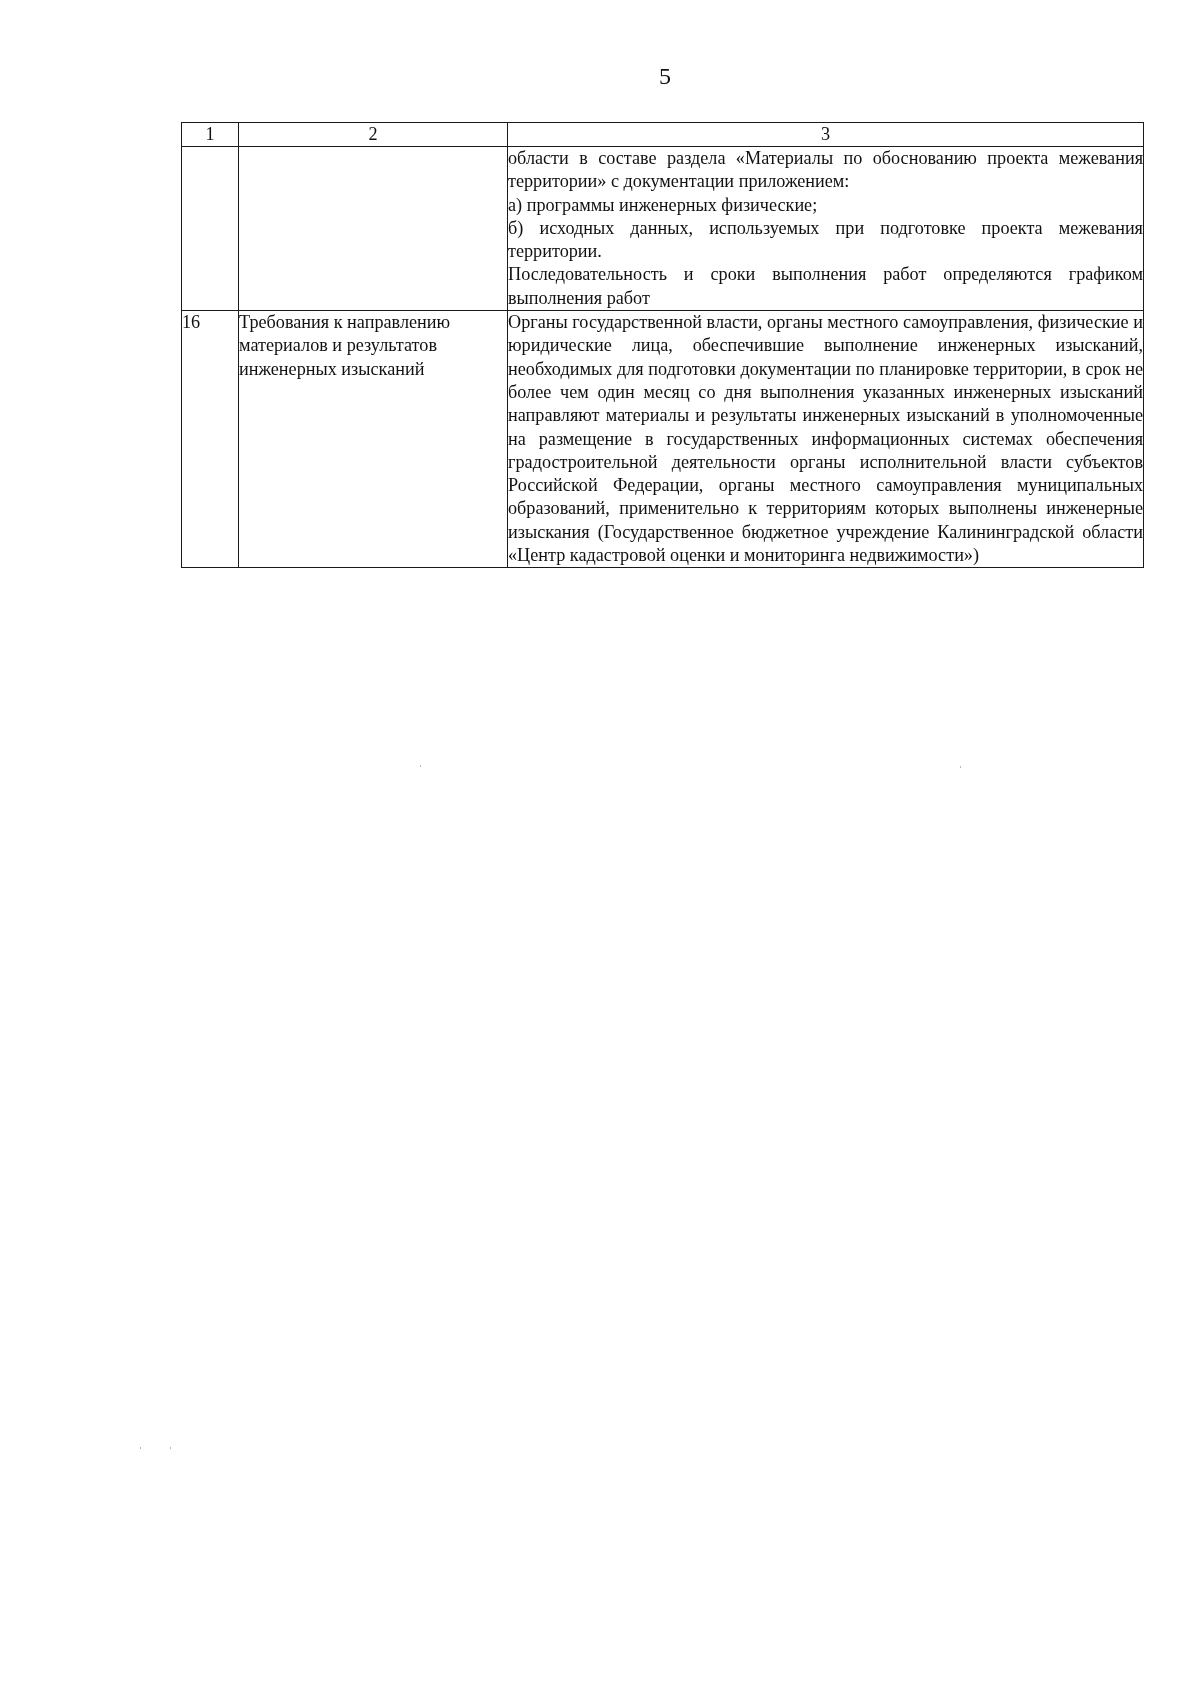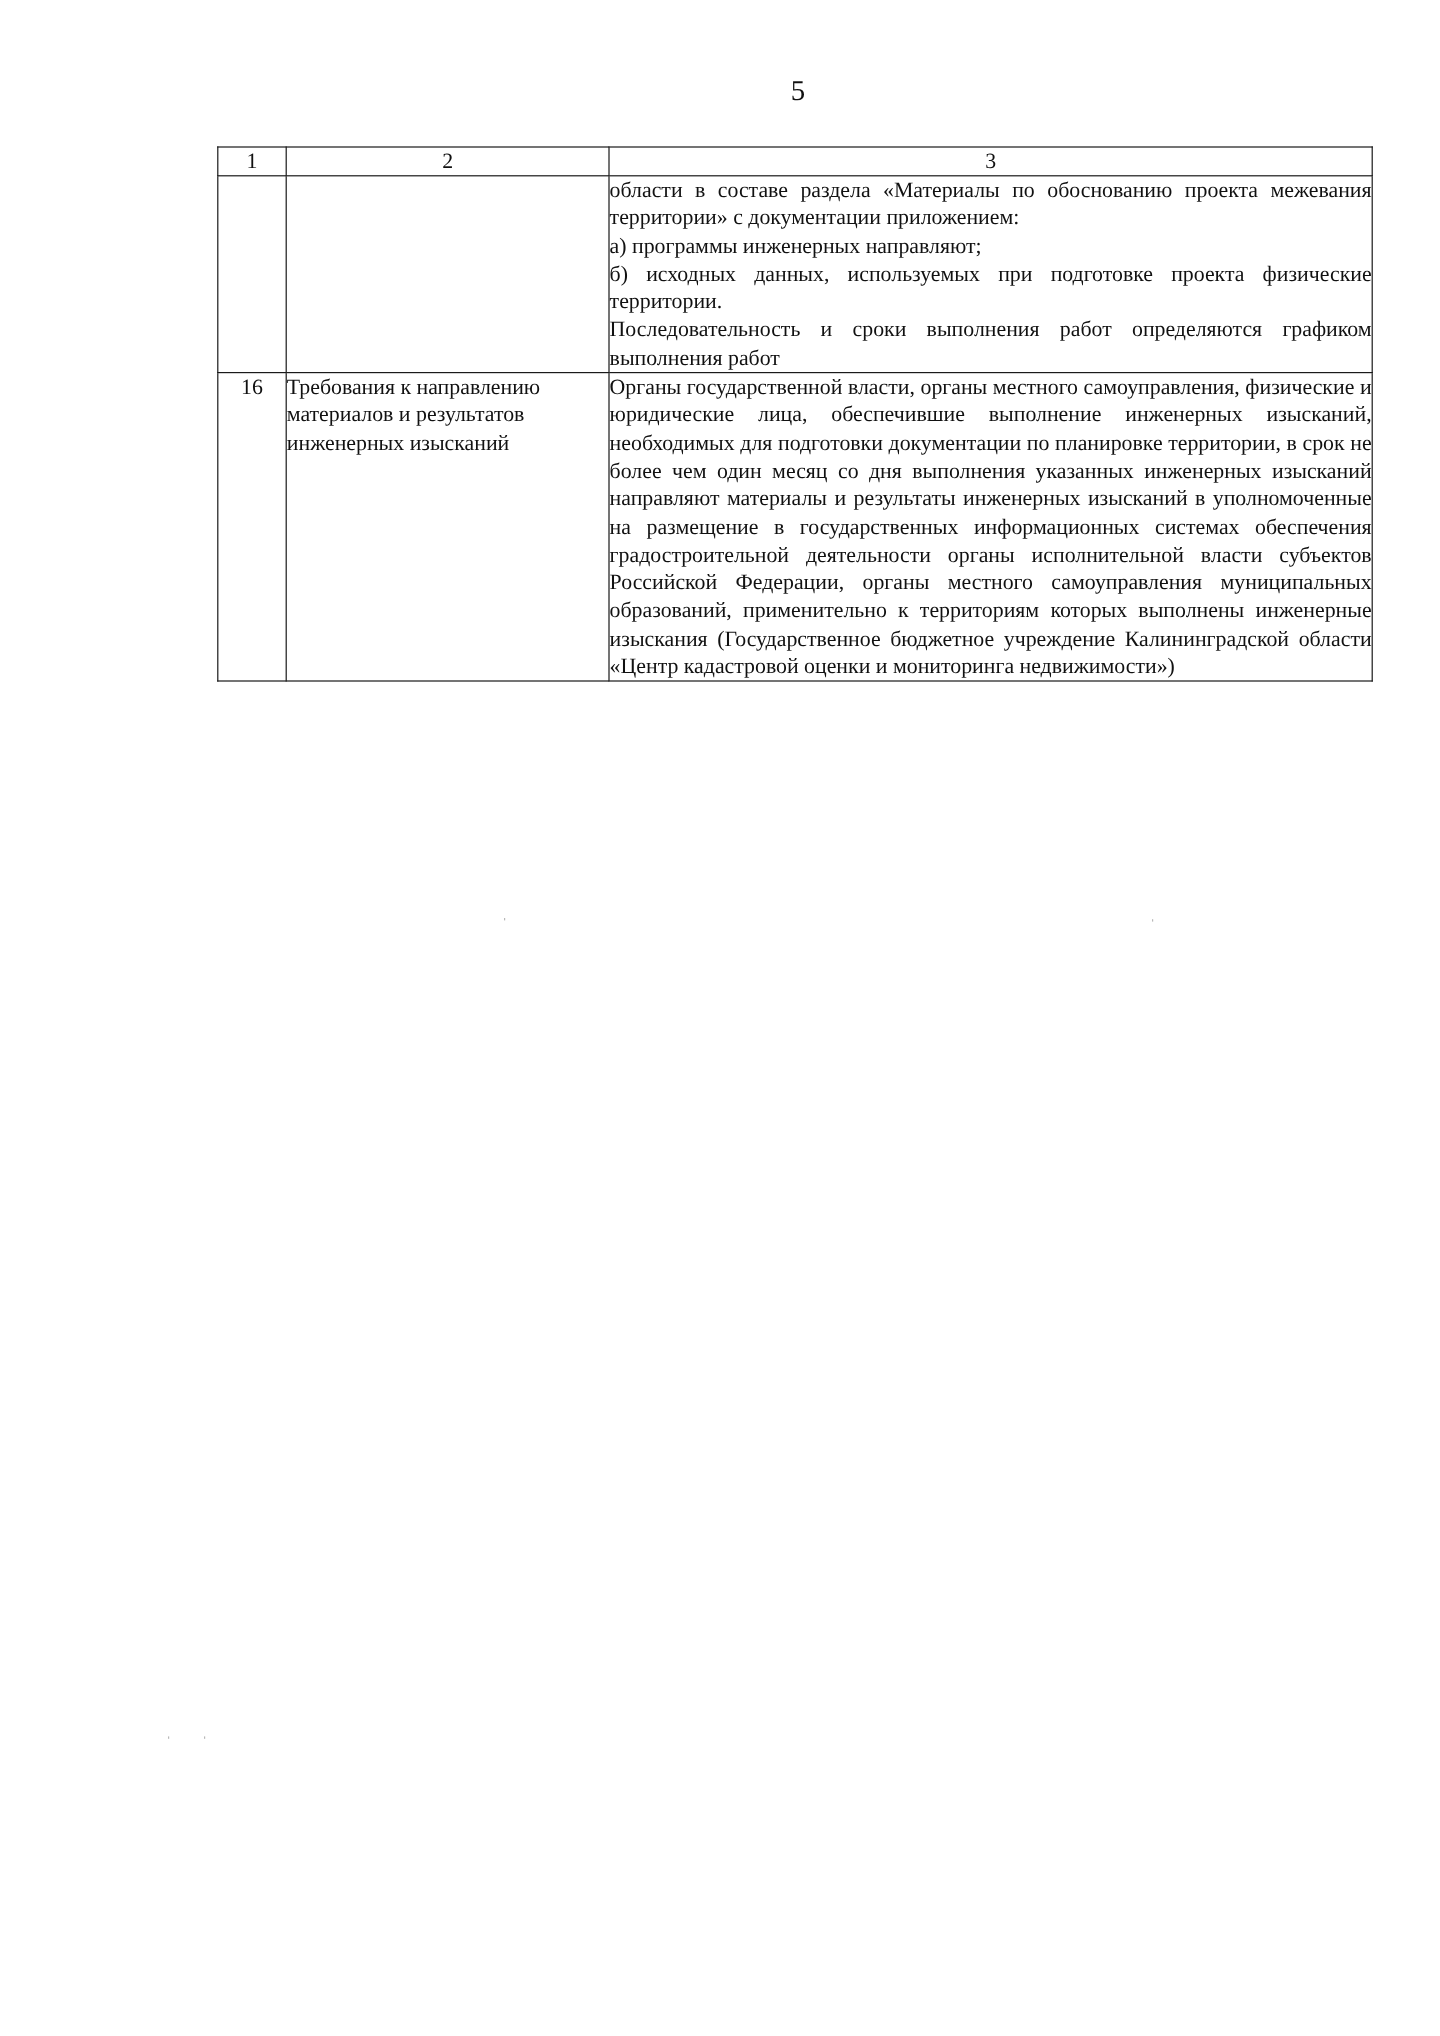--- a/index.html
+++ b/index.html
@@ -41,21 +41,21 @@
     }
     col.c1 { width: 57px; }
     col.c2 { width: 269px; }
     col.c3 { width: 636px; }
     tr.header-row td {
       text-align: center;
       height: 23px;
       line-height: 23px;
     }
     td.num-cell {
-      text-align: center;
+      text-align: left;
       padding-top: 1px;
     }
     td.name-cell {
       padding: 1px 8px 0 11px;
     }
     td.content-cell {
       padding: 1px 10px 1px 11px;
     }
     .para {
       display: block;
@@ -84,22 +84,22 @@
       <tr class="header-row">
     <td>1</td>
     <td>2</td>
     <td>3</td>
   </tr>
   <tr>
     <td class="num-cell"></td>
     <td class="name-cell"></td>
     <td class="content-cell">
       <span class="para">области в составе раздела «Материалы по обоснованию проекта межевания территории» с документации приложением:</span>
-      <span class="para">а) программы инженерных направляют;</span>
-      <span class="para">б) исходных данных, используемых при подготовке проекта физические территории.</span>
+      <span class="para">а) программы инженерных физические;</span>
+      <span class="para">б) исходных данных, используемых при подготовке проекта межевания территории.</span>
       <span class="para">Последовательность и сроки выполнения работ определяются графиком выполнения работ</span>
     </td>
   </tr>
   <tr>
     <td class="num-cell">16</td>
     <td class="name-cell">Требования к направлению материалов и результатов инженерных изысканий</td>
     <td class="content-cell">
       <span class="para">Органы государственной власти, органы местного самоуправления, физические и юридические лица, обеспечившие выполнение инженерных изысканий, необходимых для подготовки документации по планировке территории, в срок не более чем один месяц со дня выполнения указанных инженерных изысканий направляют материалы и результаты инженерных изысканий в уполномоченные на размещение в государственных информационных системах обеспечения градостроительной деятельности органы исполнительной власти субъектов Российской Федерации, органы местного самоуправления муниципальных образований, применительно к территориям которых выполнены инженерные изыскания (Государственное бюджетное учреждение Калининградской области «Центр кадастровой оценки и мониторинга недвижимости»)</span>
     </td>
   </tr>

